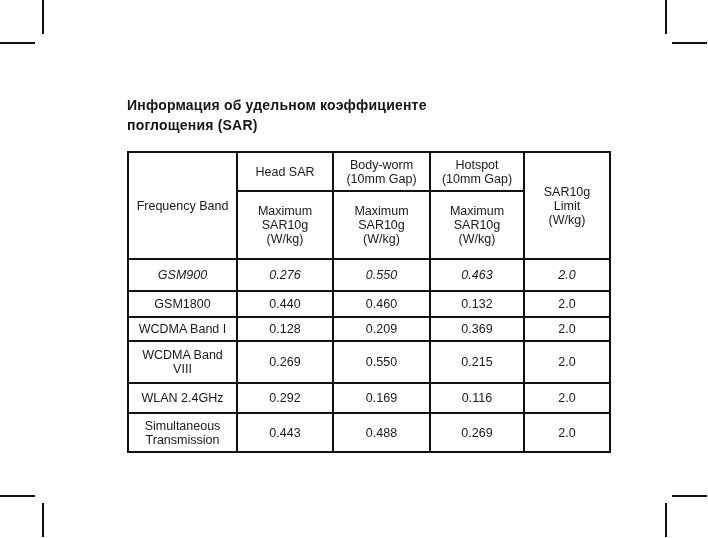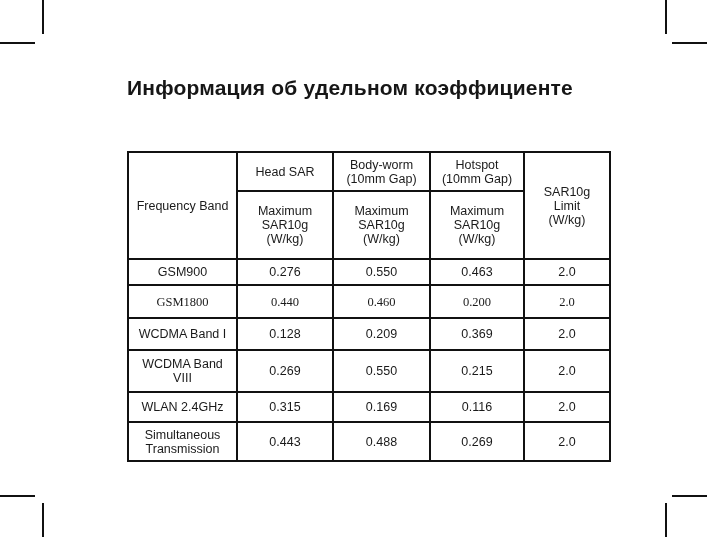--- a/index.html
+++ b/index.html
@@ -23,22 +23,22 @@
   .tr-h { left: 672px; top: 42px; width: 36px; }
   .bl-h { left: 0;     top: 495px; }
   .bl-v { left: 42px;  top: 503px; height: 35px; }
   .br-h { left: 672px; top: 495px; width: 36px; }
   .br-v { left: 665px; top: 503px; height: 35px; }
 
   
   .title {
     position: absolute;
     left: 127px;
-    top: 78px;
-    font-size: 21px;
+    top: 95px;
+    font-size: 14px;
     font-weight: bold;
     line-height: 20px;
     letter-spacing: 0.2px;
     color: #161616;
     white-space: nowrap;
   }
   .title div { display: block; }
 
   
   table.sar {
@@ -55,43 +55,44 @@
     font-weight: normal;
     line-height: 14px;
     text-align: center;
     vertical-align: middle;
     white-space: pre-line;
     padding: 4px 2px;
     color: #1a1a1a;
   }
   tr.hr1 { height: 39px; }
   tr.hr2 { height: 68px; }
-  tr.r0 { height: 26px; }
-  tr.r1 { height: 33px; font-family: Liberation Serif, serif; }
-  tr.r2 { height: 32px; margin-top: 44px; }
+  tr.r0 { height: 32px; font-style: italic; }
+  tr.r1 { height: 26px; }
+  tr.r2 { height: 24px; margin-top: 44px; }
   tr.r3 { height: 42px; }
   tr.r4 { height: 30px; }
   tr.r5 { height: 39px; margin-top: 20px; }
 </style>
 </head>
 <body>
 
 <div class="page">
 
   <div class="crop v tl-v"></div>
   <div class="crop h tl-h"></div>
   <div class="crop v tr-v"></div>
   <div class="crop h tr-h"></div>
   <div class="crop h bl-h"></div>
   <div class="crop v bl-v"></div>
   <div class="crop h br-h"></div>
   <div class="crop v br-v"></div>
 
   <h1 class="title">
     <div>Информация об удельном коэффициенте</div>
+    <div>поглощения (SAR)</div>
   </h1>
 
   <table class="sar">
     <colgroup>
       <col style="width:109px">
       <col style="width:96px">
       <col style="width:97px">
       <col style="width:94px">
       <col style="width:86px">
     </colgroup>
@@ -124,41 +125,41 @@
         <td>GSM900</td>
         <td>0.276</td>
         <td>0.550</td>
         <td>0.463</td>
         <td>2.0</td>
       </tr>
       <tr class="r1">
         <td>GSM1800</td>
         <td>0.440</td>
         <td>0.460</td>
-        <td>0.200</td>
+        <td>0.132</td>
         <td>2.0</td>
       </tr>
       <tr class="r2">
         <td>WCDMA Band I</td>
         <td>0.128</td>
         <td>0.209</td>
         <td>0.369</td>
         <td>2.0</td>
       </tr>
       <tr class="r3">
         <td>WCDMA Band
 VIII</td>
         <td>0.269</td>
         <td>0.550</td>
         <td>0.215</td>
         <td>2.0</td>
       </tr>
       <tr class="r4">
         <td>WLAN 2.4GHz</td>
-        <td>0.315</td>
+        <td>0.292</td>
         <td>0.169</td>
         <td>0.116</td>
         <td>2.0</td>
       </tr>
       <tr class="r5">
         <td>Simultaneous
 Transmission</td>
         <td>0.443</td>
         <td>0.488</td>
         <td>0.269</td>

